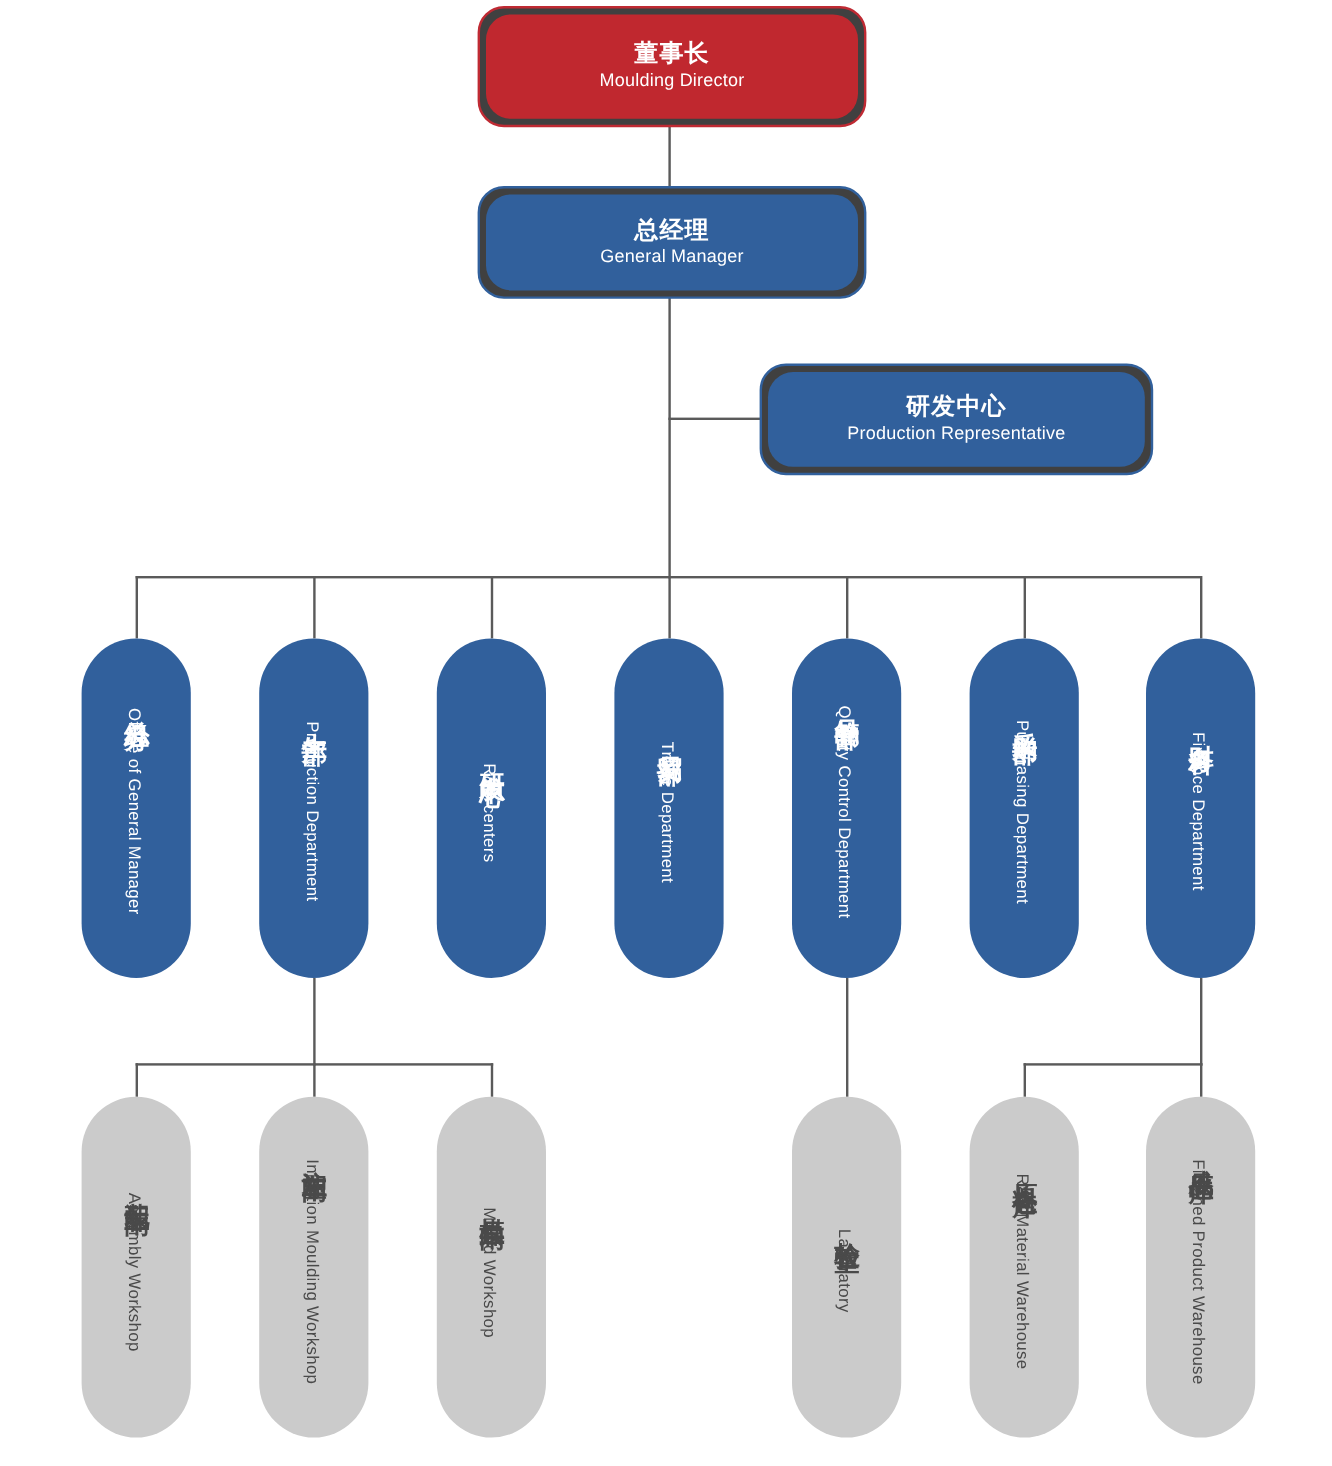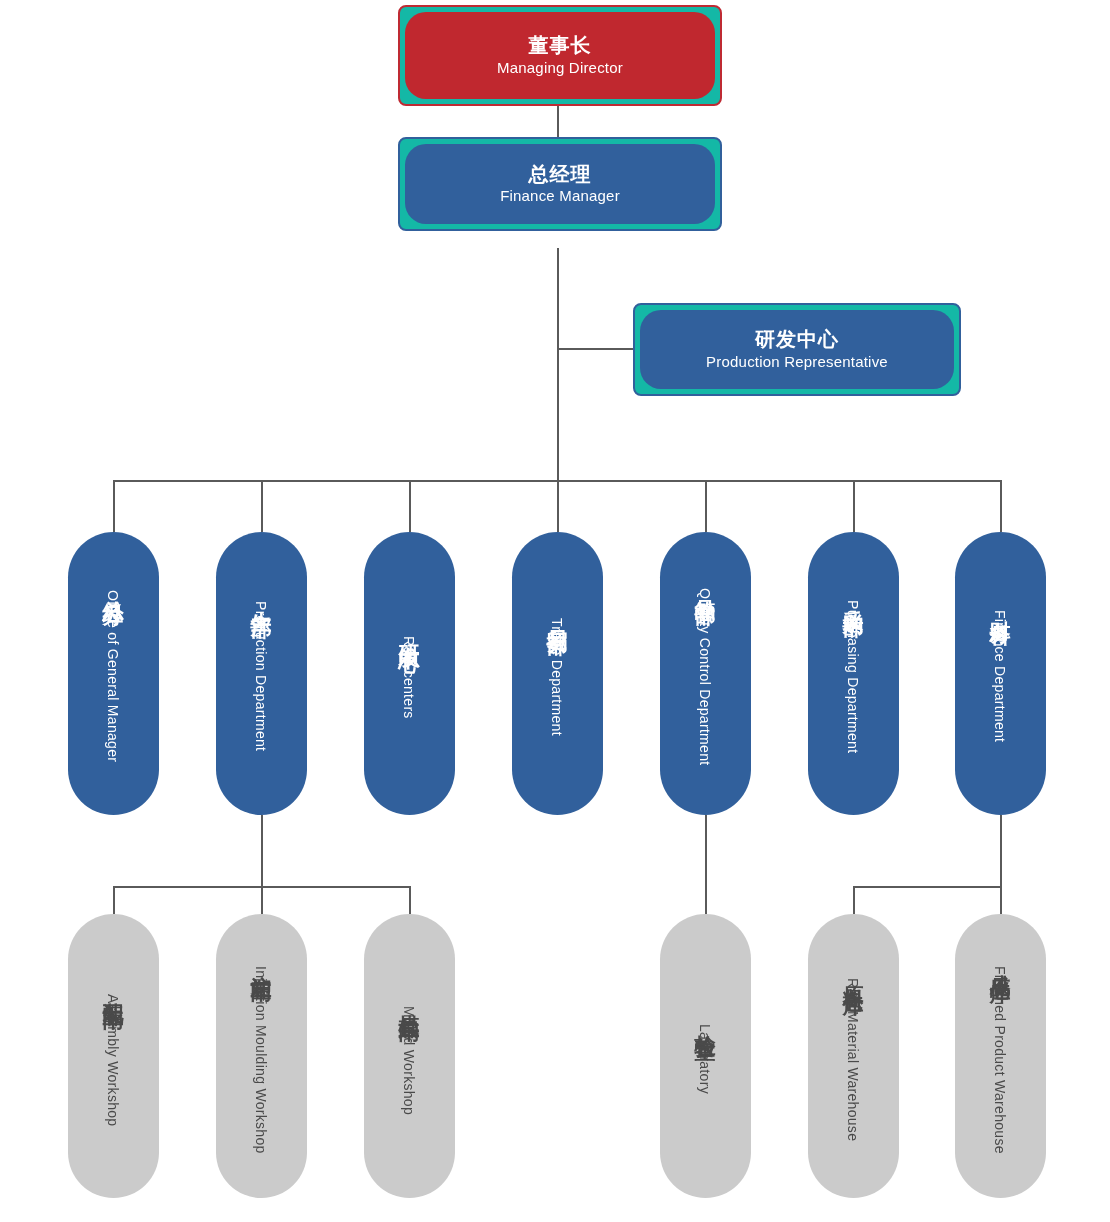--- a/index.html
+++ b/index.html
@@ -18,22 +18,22 @@
 
   
   .line{position:absolute;background:#5a5a5a;}
   .line.v{width:2px;}
   .line.h{height:2px;}
 
   
   .topbox{
     position:absolute;
     box-sizing:border-box;
-    border-radius:8px;
-    background:#14b8a6;
+    border-radius:22px;
+    background:#404040;
     padding:5px;
     display:flex;
     justify-content:flex-end;
   }
   .topbox .inner{
     flex:1;
     border-radius:21px;
     display:flex;
     flex-direction:column;
     align-items:center;
@@ -126,28 +126,28 @@
   <div class="line v" style="left:705px;top:815px;height:99px;"></div>
 
   <div class="line v" style="left:1000px;top:815px;height:73px;"></div>
   <div class="line h" style="left:853px;top:886px;width:149px;"></div>
   <div class="line v" style="left:853px;top:886px;height:28px;"></div>
   <div class="line v" style="left:1000px;top:886px;height:28px;"></div>
 
   <div class="topbox red" style="left:398px;top:5px;width:324px;height:101px;">
     <div class="inner">
       <span class="cn">董事长</span>
-      <span class="en">Managing Director</span>
-    </div>
-  </div>
-
-  <div class="topbox blue" style="left:398px;top:137px;width:324px;height:94px;">
+      <span class="en">Moulding Director</span>
+    </div>
+  </div>
+
+  <div class="topbox blue" style="left:398px;top:155px;width:324px;height:94px;">
     <div class="inner">
       <span class="cn">总经理</span>
-      <span class="en">Finance Manager</span>
+      <span class="en">General Manager</span>
     </div>
   </div>
 
   <div class="topbox blue" style="left:633px;top:303px;width:328px;height:93px;">
     <div class="inner">
       <span class="cn">研发中心</span>
       <span class="en">Production Representative</span>
     </div>
   </div>
 

